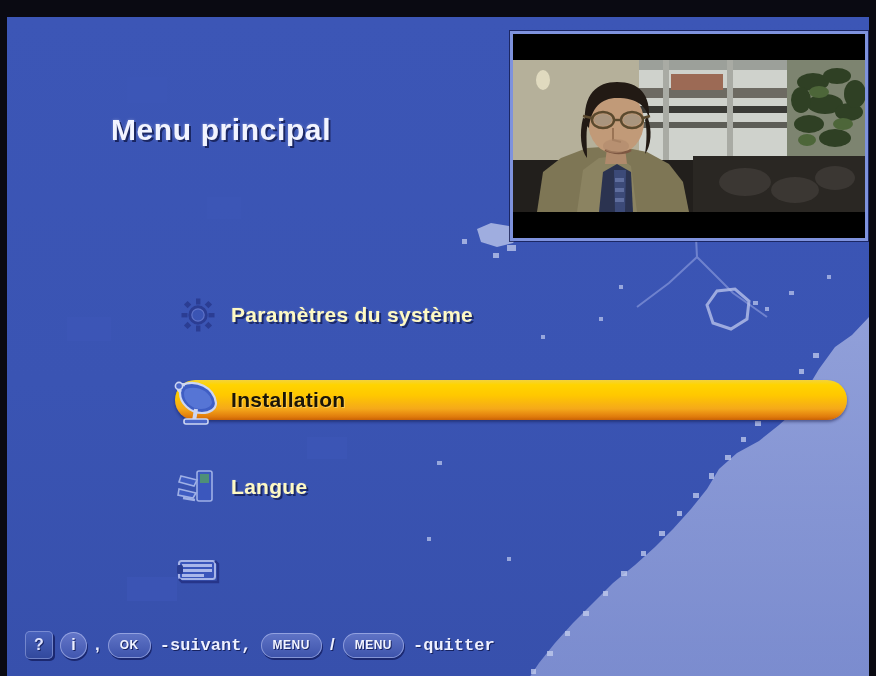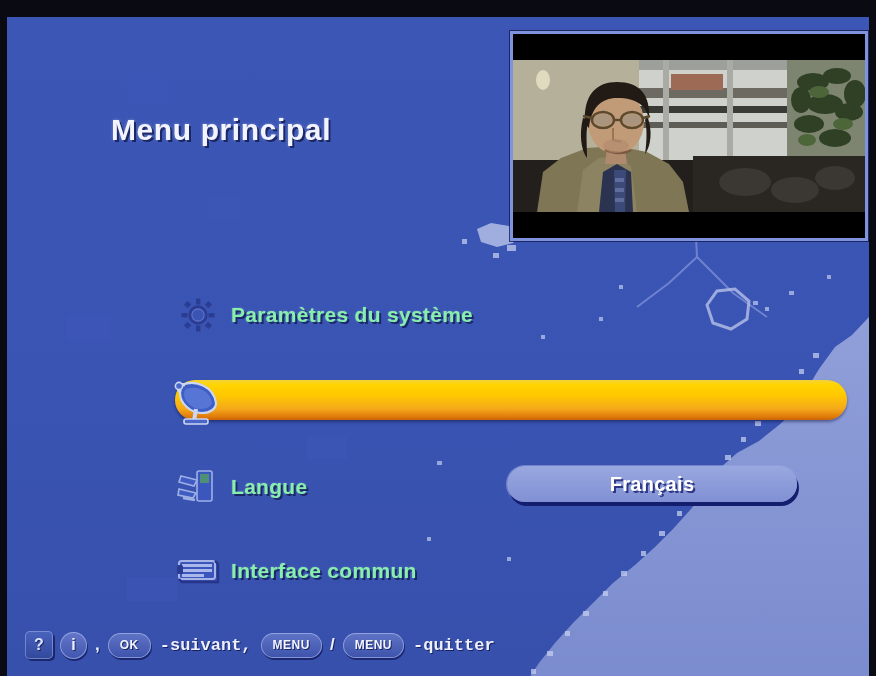--- a/index.html
+++ b/index.html
@@ -98,21 +98,21 @@
     align-items: center;
     justify-content: center;
     z-index: 4;
   }
   .row-label {
     position: absolute;
     left: 224px;
     font-size: 21px;
     font-weight: bold;
     letter-spacing: .3px;
-    color: #86efac;
+    color: #fef9c3;
     text-shadow: 2px 2px 0 rgba(12,20,70,.7), 0 0 2px rgba(255,255,255,.3);
     white-space: nowrap;
   }
 
   
   .highlight-bar {
     position: absolute;
     left: 168px;
     top: 6px;
     width: 672px;
@@ -405,52 +405,49 @@
             <path d="M14,14 C25,10 38,16 40,27 C40,31 35,34 29,34
                      C19,34 12,26 12,19 C12,16 13,15 14,14 Z" fill="#5b79d8" opacity="0.85"></path>
 
             <path d="M13,10 C6,8 4,14 9,17" fill="none" stroke="#cdd6f2" stroke-width="3"></path>
             <circle cx="7" cy="11" r="3.6" fill="#4a66c9" stroke="#cdd6f2" stroke-width="1.6"></circle>
 
             <path d="M24,34 L22,46" stroke="#cdd6f2" stroke-width="4" fill="none"></path>
             <rect x="12" y="44" width="24" height="5" rx="2" fill="#4a66c9" stroke="#cdd6f2" stroke-width="1.6"></rect>
           </svg>
         </div>
+        <div class="row-label">Installation</div>
       </div>
 
       <div class="row row-2">
         <div class="row-icon">
           <svg width="42" height="40" viewBox="0 0 42 40">
 
             <rect x="20" y="4" width="15" height="30" rx="2" fill="#3b57bd" stroke="#9fb0e6" stroke-width="1.6"></rect>
             <rect x="23" y="7" width="9" height="9" fill="#4e8f78"></rect>
 
             <path d="M4,9 L20,13 L17,19 L2,15 Z" fill="#3f5cc2" stroke="#9fb0e6" stroke-width="1.6"></path>
             <path d="M2,22 L19,26 L16,31 L1,28 Z" fill="#3f5cc2" stroke="#9fb0e6" stroke-width="1.6"></path>
             <path d="M6,31 L18,33" stroke="#9fb0e6" stroke-width="2.4" fill="none"></path>
           </svg>
         </div>
         <div class="row-label">Langue</div>
-        <div class="value-pill">
-          <span>Français</span>
-        </div>
       </div>
 
       <div class="row row-3">
         <div class="row-icon">
           <svg width="44" height="32" viewBox="0 0 44 32">
             <rect x="3" y="6" width="36" height="18" rx="2.5" fill="#3a55bb" stroke="#a6b4e8" stroke-width="2"></rect>
             <rect x="6" y="9" width="30" height="3" fill="#aab7ea"></rect>
             <rect x="6" y="14" width="30" height="3" fill="#aab7ea"></rect>
             <rect x="6" y="19" width="22" height="3" fill="#aab7ea"></rect>
             <rect x="1" y="10" width="6" height="9" rx="1.5" fill="#2a3d92"></rect>
             <path d="M39,6 L42,9 L42,27 L6,27 L3,24" fill="none" stroke="#26358a" stroke-width="2.4"></path>
           </svg>
         </div>
-        <div class="row-label">Interface commun</div>
       </div>
     </div>
 
     <div class="helpbar">
       <div class="key-square">?</div>
       <div class="key-circle">i</div>
       <div class="help-sep">,</div>
       <div class="key-pill">OK</div>
       <div class="help-text">-suivant,</div>
       <div class="key-pill">MENU</div>

